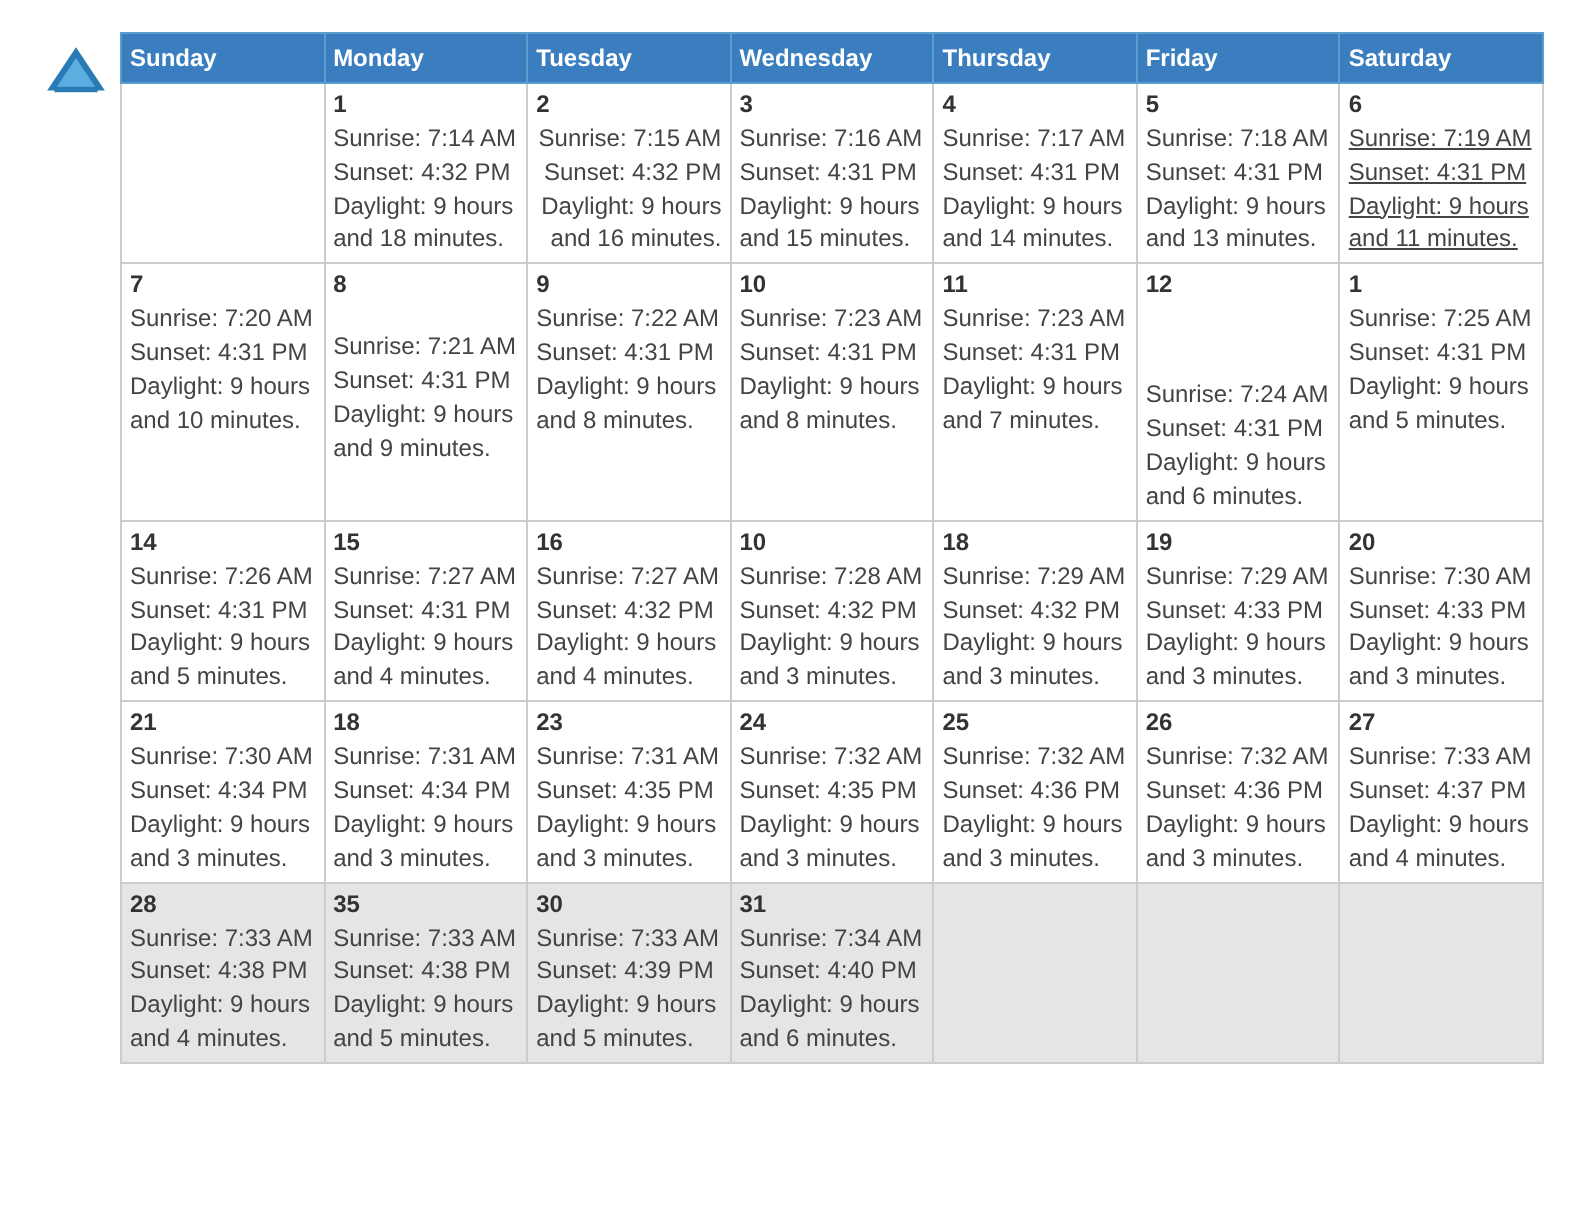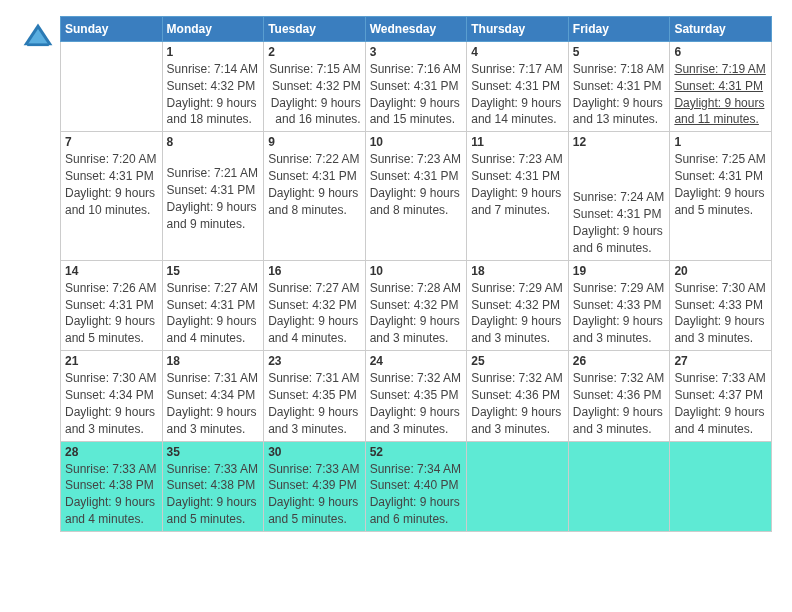--- a/index.html
+++ b/index.html
@@ -81,21 +81,21 @@
     .calendar tbody tr td {
       border: 1px solid #ccc;
       vertical-align: top;
       padding: 3px 4px;
       font-size: 9.5px;
       color: #333;
       height: 88px;
       background: #fff;
     }
     .calendar tbody tr:last-child td {
-      background: #5eead4;
+      background: #e5e5e5;
     }
     .day-num {
       font-size: 12px;
       font-weight: bold;
       display: block;
       margin-bottom: 2px;
       color: #333;
     }
     .day-info {
       font-size: 12px;
@@ -355,21 +355,21 @@
 and 5 minutes.</div>
           </td>
           <td>
             <span class="day-num">30</span>
             <div class="day-info" style="white-space: pre-line;">Sunrise: 7:33 AM
 Sunset: 4:39 PM
 Daylight: 9 hours
 and 5 minutes.</div>
           </td>
           <td>
-            <span class="day-num">52</span>
+            <span class="day-num">31</span>
             <div class="day-info" style="white-space: pre-line;">Sunrise: 7:34 AM
 Sunset: 4:40 PM
 Daylight: 9 hours
 and 6 minutes.</div>
           </td>
           <td class="empty-cell"></td>
           <td class="empty-cell"></td>
           <td class="empty-cell"></td>
         </tr>
       </tbody>

